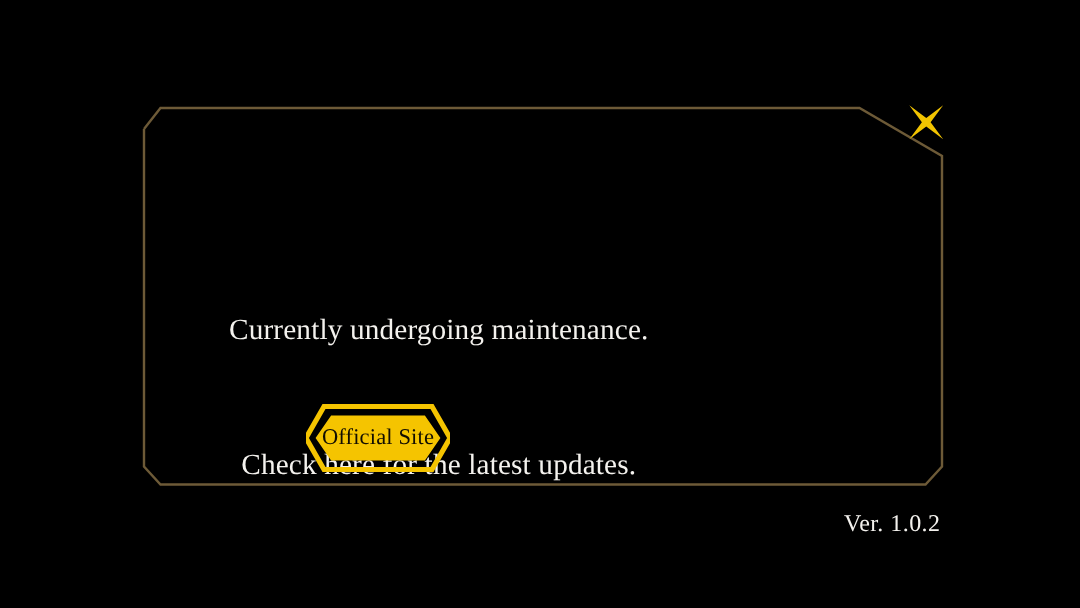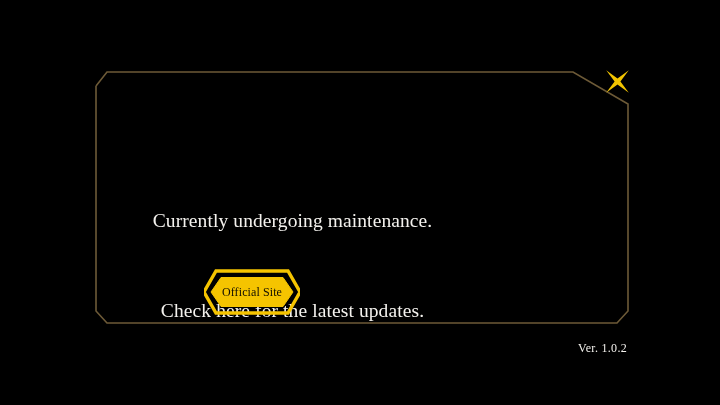--- a/index.html
+++ b/index.html
@@ -68,33 +68,33 @@
   .btn-label {
     position: absolute;
     left: 0;
     top: 0;
     width: 96px;
     height: 48px;
     display: flex;
     align-items: center;
     justify-content: center;
     color: #120e02;
-    font-size: 12px;
+    font-size: 15px;
     letter-spacing: 0.1px;
     font-family: "Liberation Serif", "DejaVu Serif", serif;
     pointer-events: none;
   }
 
   
   .version {
     position: absolute;
     right: 93px;
     top: 341px;
     color: #f4f2ee;
-    font-size: 12px;
+    font-size: 16px;
     letter-spacing: 0.3px;
   }
 </style>
 </head>
 <body>
 
 <div id="screen">
 
   <svg class="frame-svg" viewBox="0 0 720 405" xmlns="http://www.w3.org/2000/svg">
     <polyline points="96,86 107,72 573,72 628,104 628,311 617,323 107,323 96,311 96,86" fill="none" stroke="#6d5a37" stroke-width="1.6" stroke-linejoin="miter"></polyline>

